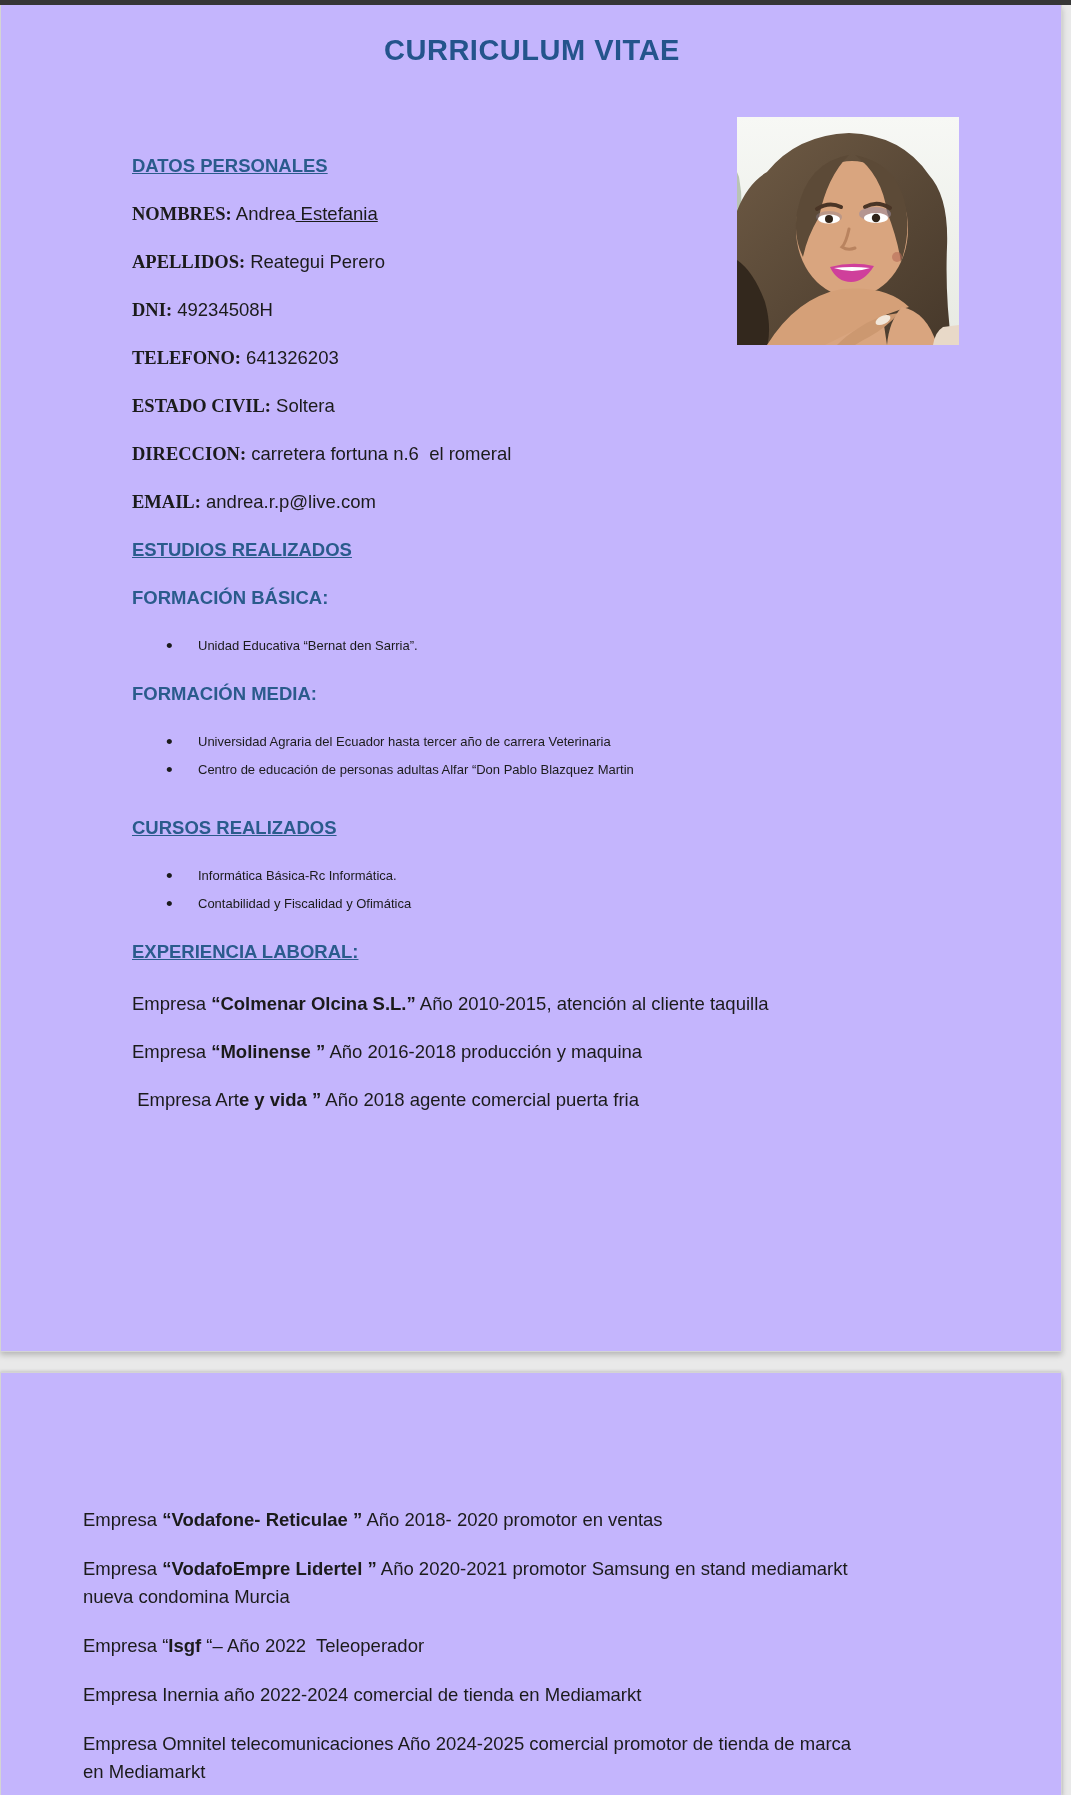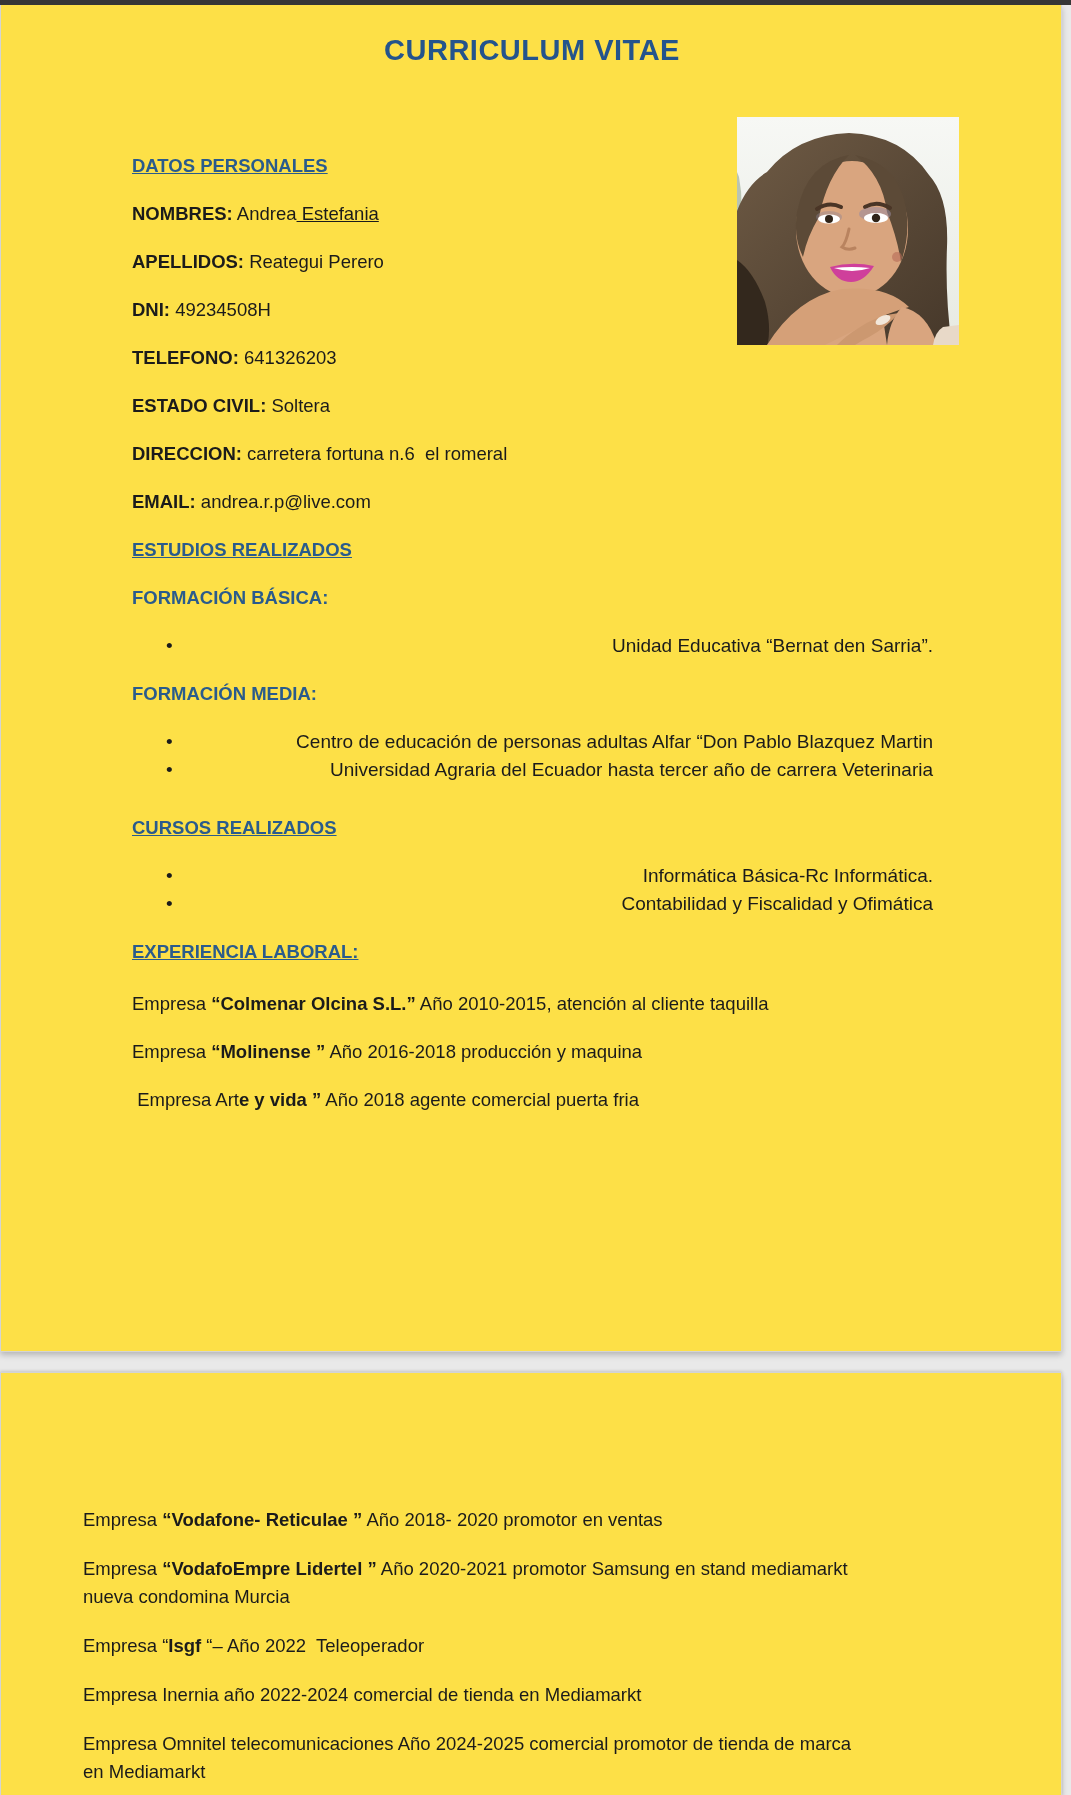--- a/index.html
+++ b/index.html
@@ -12,21 +12,21 @@
     overflow:hidden;
     color:#1b1b1b;
   }
   .top-bar {
     position:absolute; top:0; left:0;
     width:1071px; height:5px;
     background:#363636; z-index:5;
   }
   .page {
     position:absolute; left:0; width:1062px;
-    background:#fde047;
+    background:#c4b5fd;
     border:1px solid #d4d4d4;
   }
   .page-1 {
     top:5px; height:1347px;
     border-top:none;
     box-shadow:0 3px 6px rgba(0,0,0,0.22);
   }
   .page-2 {
     top:1372px; height:424px;
     box-shadow:0 -1px 3px rgba(0,0,0,0.12), 0 3px 6px rgba(0,0,0,0.18);
@@ -44,28 +44,28 @@
     letter-spacing:0.5px;
   }
   p { font-size:18.5px; line-height:28px; margin:0 0 20px 0; white-space:pre-wrap; }
   .sec-heading {
     color:var(--heading-color, #2A5B8C);
     font-weight:bold;
   }
   .sec-heading.u { text-decoration:underline; }
   .mt12 { margin-top:12px; }
   .mb24 { margin-bottom:24px; }
-  b.lbl { font-weight:bold; }
+  b.lbl { font-weight:bold;font-family:Liberation Serif, serif; }
   .u-part { text-decoration:underline; }
   ul.dots { list-style:none; margin:0 0 20px 0; max-width:801px; }
   ul.dots.mb30 { margin-bottom:30px; }
   ul.dots li {
     position:relative;
     padding-left:66px;
-    font-size:19px; line-height:28px;text-align:right;
+    font-size:13px; line-height:28px;
   }
   ul.dots li::before {
     content:"\2022";
     position:absolute; left:34px; top:0;
     font-size:19px;
   }
   .exp-line { max-width:810px; }
   .p2-line { max-width:772px; margin-bottom:21px; }
 
   .photo-frame {
@@ -138,22 +138,22 @@
 
     <p class="sec-heading u">ESTUDIOS REALIZADOS</p>
 
     <p class="sec-heading mt12">FORMACIÓN BÁSICA:</p>
     <ul class="dots">
       <li>Unidad Educativa “Bernat den Sarria”.</li>
     </ul>
 
     <p class="sec-heading mt12">FORMACIÓN MEDIA:</p>
     <ul class="dots mb30">
+      <li>Universidad Agraria del Ecuador  hasta tercer año de carrera Veterinaria</li>
       <li>Centro de educación de personas adultas Alfar “Don Pablo Blazquez Martin</li>
-      <li>Universidad Agraria del Ecuador  hasta tercer año de carrera Veterinaria</li>
     </ul>
 
     <p class="sec-heading u">CURSOS REALIZADOS</p>
     <ul class="dots">
       <li>Informática Básica-Rc Informática.</li>
       <li>Contabilidad y Fiscalidad y Ofimática</li>
     </ul>
 
     <p class="sec-heading u mb24">EXPERIENCIA LABORAL:</p>
 

